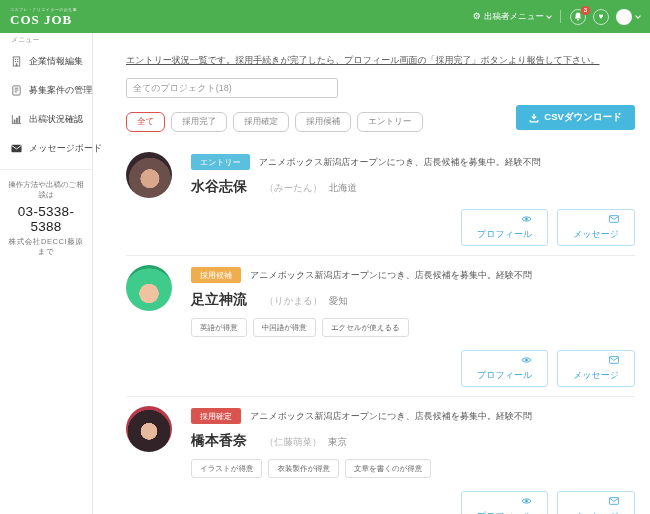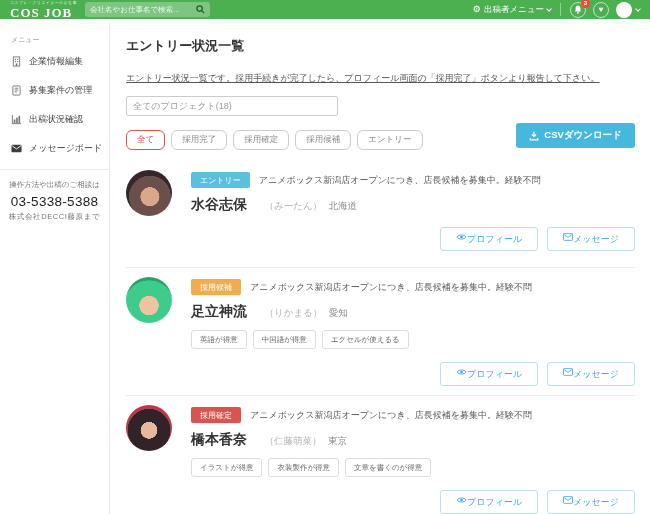--- a/index.html
+++ b/index.html
@@ -4,21 +4,21 @@
 <title>COSJOB</title>
 <style>
   * { box-sizing: border-box; margin: 0; padding: 0; }
   html,body { width:650px; height:514px; }
   body {
     font-family: "Liberation Sans", "DejaVu Sans", sans-serif;
     background:#fff; color:#333; overflow:hidden; position:relative;
   }
   
   .header {
-    height:19px; background:#4caf50; display:flex; align-items:center;
+    height:33px; background:#4caf50; display:flex; align-items:center;
     padding:0 10px; position:relative; z-index:5;
   }
   .logo { color:#fff; line-height:1; margin-right:8px; cursor:pointer; }
   .logo-tagline { font-size:4px; opacity:.8; letter-spacing:.4px; margin-bottom:1px; }
   .logo-title { font-family:"Liberation Serif","DejaVu Serif",serif; font-size:13px; font-weight:bold; letter-spacing:1px; }
   .search-box {
     width:125px; height:15px; background:rgba(255,255,255,.28); border-radius:3px;
     display:flex; align-items:center; padding:0 5px;
   }
   .search-box input {
@@ -38,21 +38,21 @@
     margin-right:7px; cursor:pointer; font-size:8px;
   }
   .notif-badge {
     position:absolute; top:-4px; right:-5px; min-width:9px; height:9px;
     background:#e74c3c; border-radius:50%; color:#fff; font-size:6px;
     line-height:9px; text-align:center; font-weight:bold;
   }
   .avatar-mini { width:16px; height:16px; border-radius:50%; background:#fdfdfd; margin-right:4px; cursor:pointer; }
   
   .sidebar {
-    position:absolute; left:0; top:23px; bottom:0; width:110px;
+    position:absolute; left:0; top:23px; bottom:0; width:93px;
     background:#fff; border-right:1px solid #e6e6e6; padding-top:12px;
   }
   .menu-label { font-size:7px; color:#9a9a9a; padding:0 0 2px 11px; }
   .side-item {
     display:flex; align-items:center; gap:7px; padding:8px 11px;
     font-size:9px; color:#444; cursor:pointer; white-space:nowrap;
   }
   .side-item svg { flex:0 0 auto; }
   .side-divider { border-top:1px solid #ececec; margin:6px 0 10px; }
   .contact { text-align:center; padding:0 5px; }
@@ -97,42 +97,34 @@
   .status-badge { color:#fff; font-size:8px; padding:2.5px 9px; border-radius:2px; white-space:nowrap; }
   .project-text { font-size:9px; color:#555; }
   .entry-name-row { margin-top:7px; }
   .entry-name { font-size:14px; font-weight:bold; color:#333; }
   .entry-nickname { font-size:9.5px; color:#b3b3b3; margin-left:13px; }
   .entry-location { font-size:9.5px; color:#888; margin-left:2px; }
   .tag-row { margin-top:9px; display:flex; gap:6px; flex-wrap:wrap; }
   .tag { border:1px solid #ddd; border-radius:3px; padding:3.5px 8px; font-size:7.5px; color:#666; background:#fff; white-space:nowrap; }
   .entry-actions { display:flex; justify-content:flex-end; gap:9px; margin-top:13px; }
   .action-btn {
-    display:flex; align-items:flex-start; background:#fff;
+    display:flex; align-items:flex-end; gap:5px; background:#fff;
     border:1px solid #b9dff2; border-radius:3px; color:#3aa5d9;
     font-size:9px; padding:4.5px 15px; cursor:pointer;
     font-family:"Liberation Sans","DejaVu Sans",sans-serif;
+    flex-direction:column;
   }
 </style>
 </head>
 <body>
 
 <div class="header">
   <div class="logo">
     <div class="logo-tagline">コスプレ・クリエイターのお仕事</div>
     <div class="logo-title">COS JOB</div>
-  </div>
-  <div class="search-box">
-    <input type="text" placeholder="会社名やお仕事名で検索..." style="">
-    <span style="display:flex;">
-      <svg width="9" height="9" viewBox="0 0 10 10">
-          <circle cx="4" cy="4" r="3" fill="none" stroke="#245c26" stroke-width="1.4"></circle>
-          <line x1="6.2" y1="6.2" x2="9" y2="9" stroke="#245c26" stroke-width="1.4"></line>
-        </svg>
-    </span>
   </div>
   <div class="header-right">
     <div class="publisher-menu">
       <span class="gear-glyph">⚙</span>
       <span>出稿者メニュー</span>
       <span class="chev"></span>
     </div>
     <div class="hdr-divider"></div>
     <div class="icon-circle">
       <span style="display:flex;">
@@ -206,21 +198,20 @@
   <div class="side-divider"></div>
 
   <div class="contact">
     <div class="contact-note">操作方法や出稿のご相談は</div>
     <div class="contact-phone">03-5338-5388</div>
     <div class="contact-company">株式会社DECCI藤原まで</div>
   </div>
 </div>
 
 <div class="main">
-  <div class="page-title">エントリー状況一覧</div>
   <div class="page-desc">エントリー状況一覧です。採用手続きが完了したら、プロフィール画面の「採用完了」ボタンより報告して下さい。</div>
 
   <select class="project-select">
     <option>全てのプロジェクト(18)</option>
   </select>
 
   <div class="filter-row">
     <button class="pill active">全て</button>
     <button class="pill">採用完了</button>
     <button class="pill">採用確定</button>

